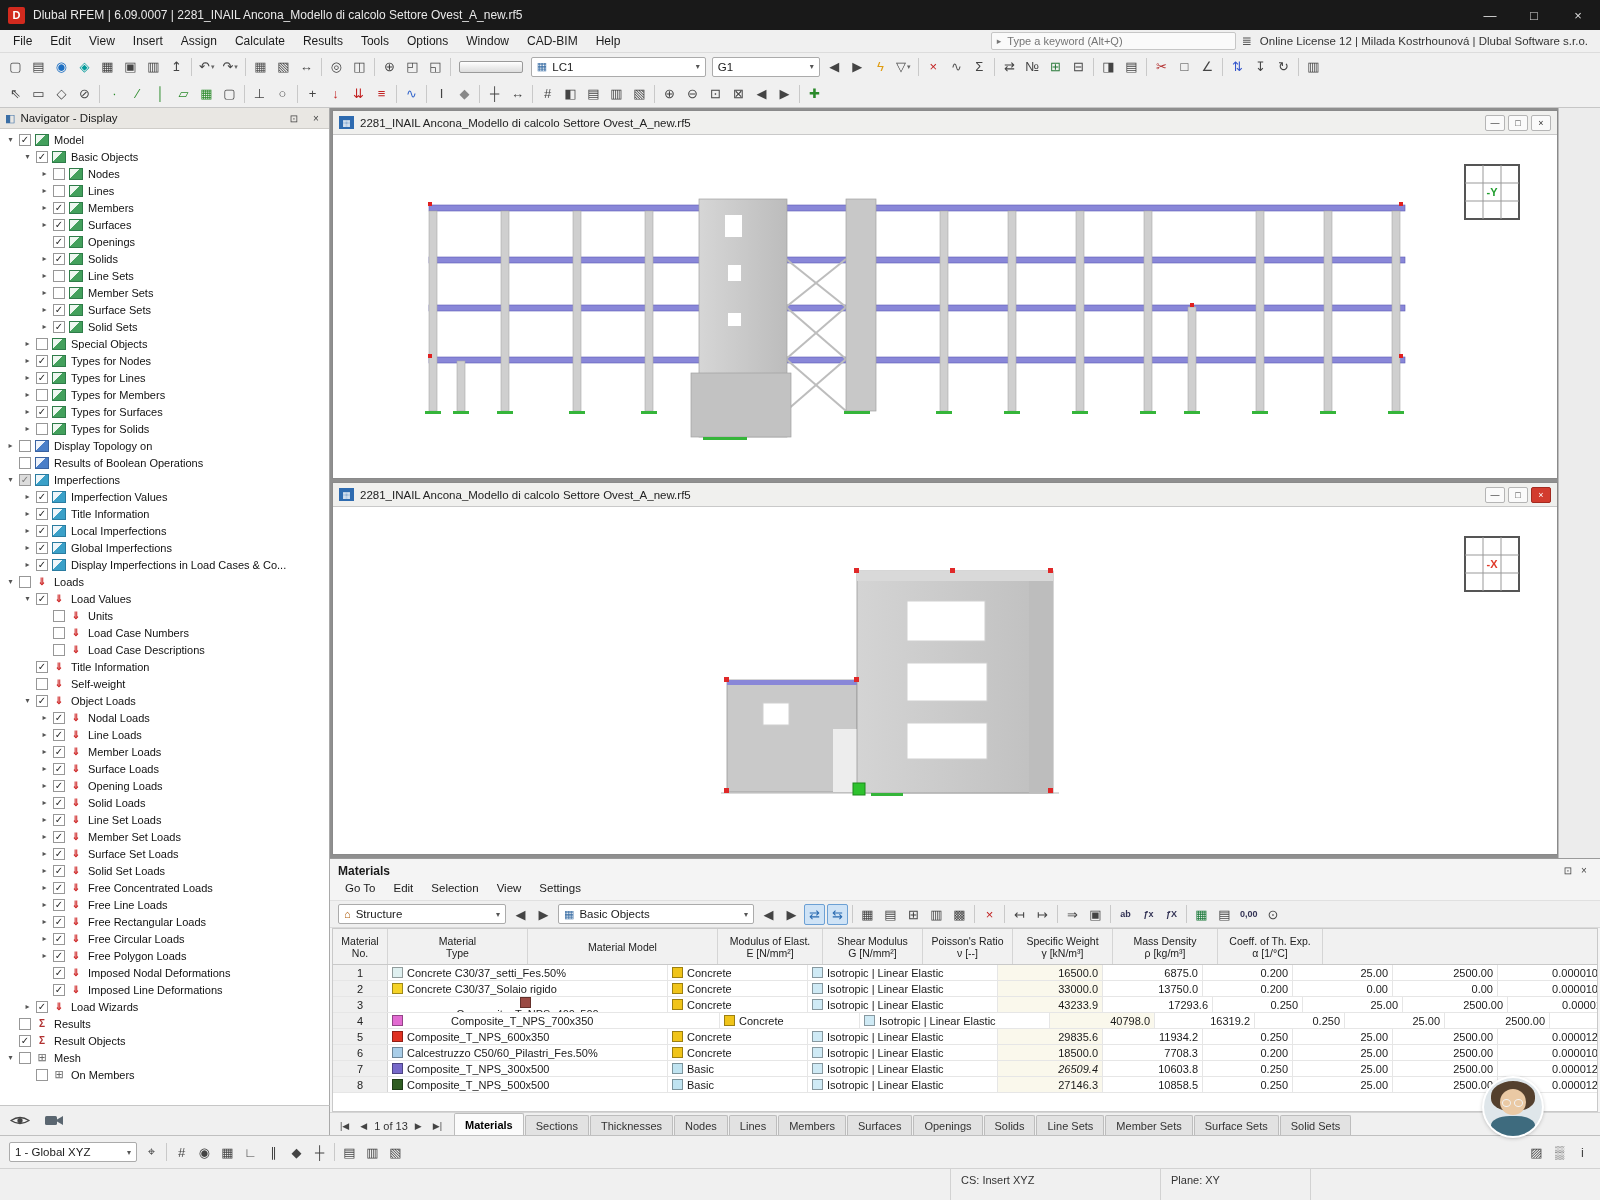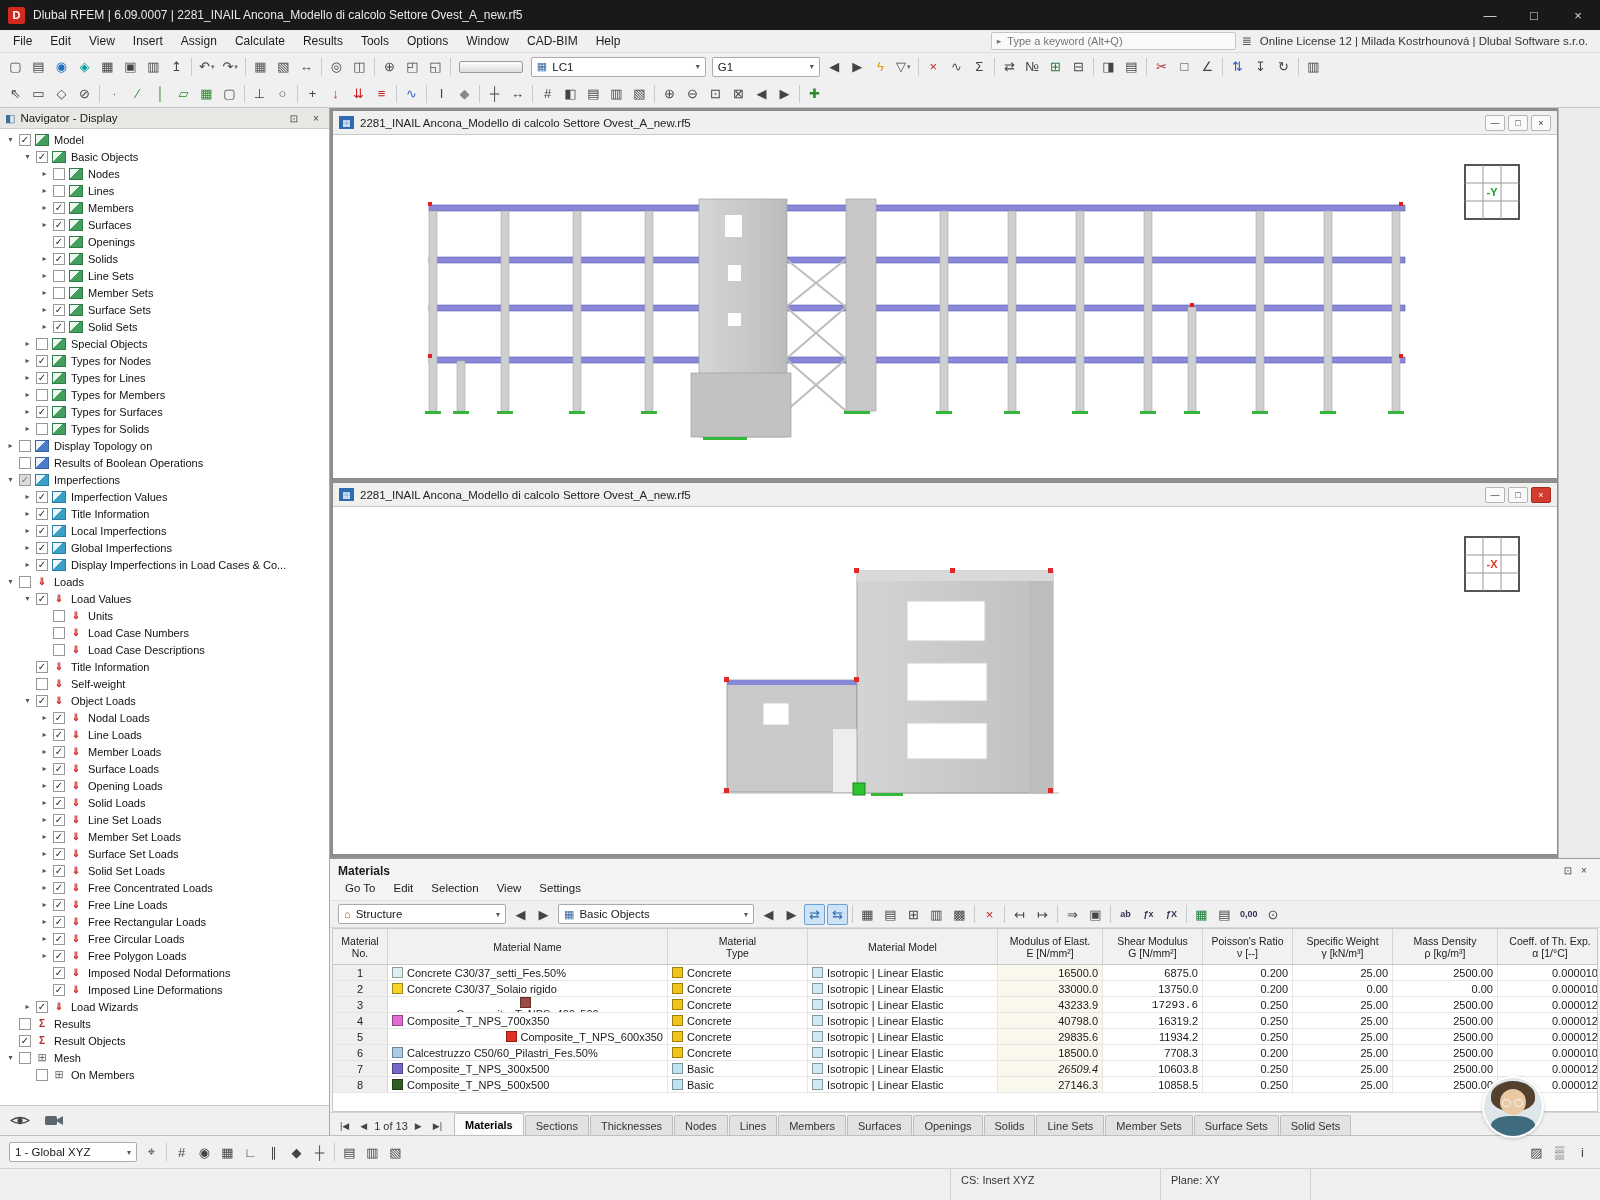--- a/index.html
+++ b/index.html
@@ -866,24 +866,20 @@
           <span class="tbi txt">0,00</span>
           <span class="tbi">⊙</span>
         </span>
     </div>
     <div class="m-tablewrap">
       <div id="mt-head" class="mhrow">
           <div class="mh" style="width: 55px;">
             <div class="hl1">Material</div>
             <div class="hl2">No.</div>
           </div>
-          <div class="mh" style="width: 280px;">
-            <div class="hl1"></div>
-            <div class="hl2">Material Name</div>
-          </div>
           <div class="mh" style="width: 140px;">
             <div class="hl1">Material</div>
             <div class="hl2">Type</div>
           </div>
           <div class="mh" style="width: 190px;">
             <div class="hl1"></div>
             <div class="hl2">Material Model</div>
           </div>
           <div class="mh" style="width: 105px;">
             <div class="hl1">Modulus of Elast.</div>
@@ -961,50 +957,50 @@
             </div>
             <div class="mc" style="width: 140px;">
               <span class="chip" style="background: rgb(240, 196, 25);"></span>
               <span>Concrete</span>
             </div>
             <div class="mc" style="width: 190px;">
               <span class="chip" style="background: rgb(207, 234, 245);"></span>
               <span>Isotropic | Linear Elastic</span>
             </div>
             <div class="mc num tint" style="width: 105px;">43233.9</div>
-            <div class="mc num" style="width: 100px; font-family: Liberation Mono, monospace;">17293.6</div>
+            <div class="mc num" style="width: 110px;">17293.6</div>
             <div class="mc num" style="width: 90px;">0.250</div>
             <div class="mc num" style="width: 100px;">25.00</div>
             <div class="mc num" style="width: 105px;">2500.00</div>
             <div class="mc num" style="width: 105px;">0.000012</div>
           </div>
           <div class="mrow">
             <div class="mc c0" style="width: 55px;">4</div>
-            <div class="mc" style="width: 280px;">
+            <div class="mc" style="width: 332px; gap: 44px;">
               <span class="chip" style="background: rgb(226, 107, 209);"></span>
               <span>Composite_T_NPS_700x350</span>
             </div>
             <div class="mc" style="width: 140px;">
               <span class="chip" style="background: rgb(240, 196, 25);"></span>
               <span>Concrete</span>
             </div>
             <div class="mc" style="width: 190px;">
               <span class="chip" style="background: rgb(207, 234, 245);"></span>
               <span>Isotropic | Linear Elastic</span>
             </div>
             <div class="mc num tint" style="width: 105px;">40798.0</div>
             <div class="mc num" style="width: 100px;">16319.2</div>
             <div class="mc num" style="width: 90px;">0.250</div>
             <div class="mc num" style="width: 100px;">25.00</div>
             <div class="mc num" style="width: 105px;">2500.00</div>
             <div class="mc num" style="width: 105px;">0.000012</div>
           </div>
           <div class="mrow">
             <div class="mc c0" style="width: 55px;">5</div>
-            <div class="mc" style="width: 280px; justify-content: flex-end;">
+            <div class="mc" style="width: 280px;">
               <span class="chip" style="background: rgb(224, 49, 34);"></span>
               <span>Composite_T_NPS_600x350</span>
             </div>
             <div class="mc" style="width: 140px;">
               <span class="chip" style="background: rgb(240, 196, 25);"></span>
               <span>Concrete</span>
             </div>
             <div class="mc" style="width: 190px;">
               <span class="chip" style="background: rgb(207, 234, 245);"></span>
               <span>Isotropic | Linear Elastic</span>

